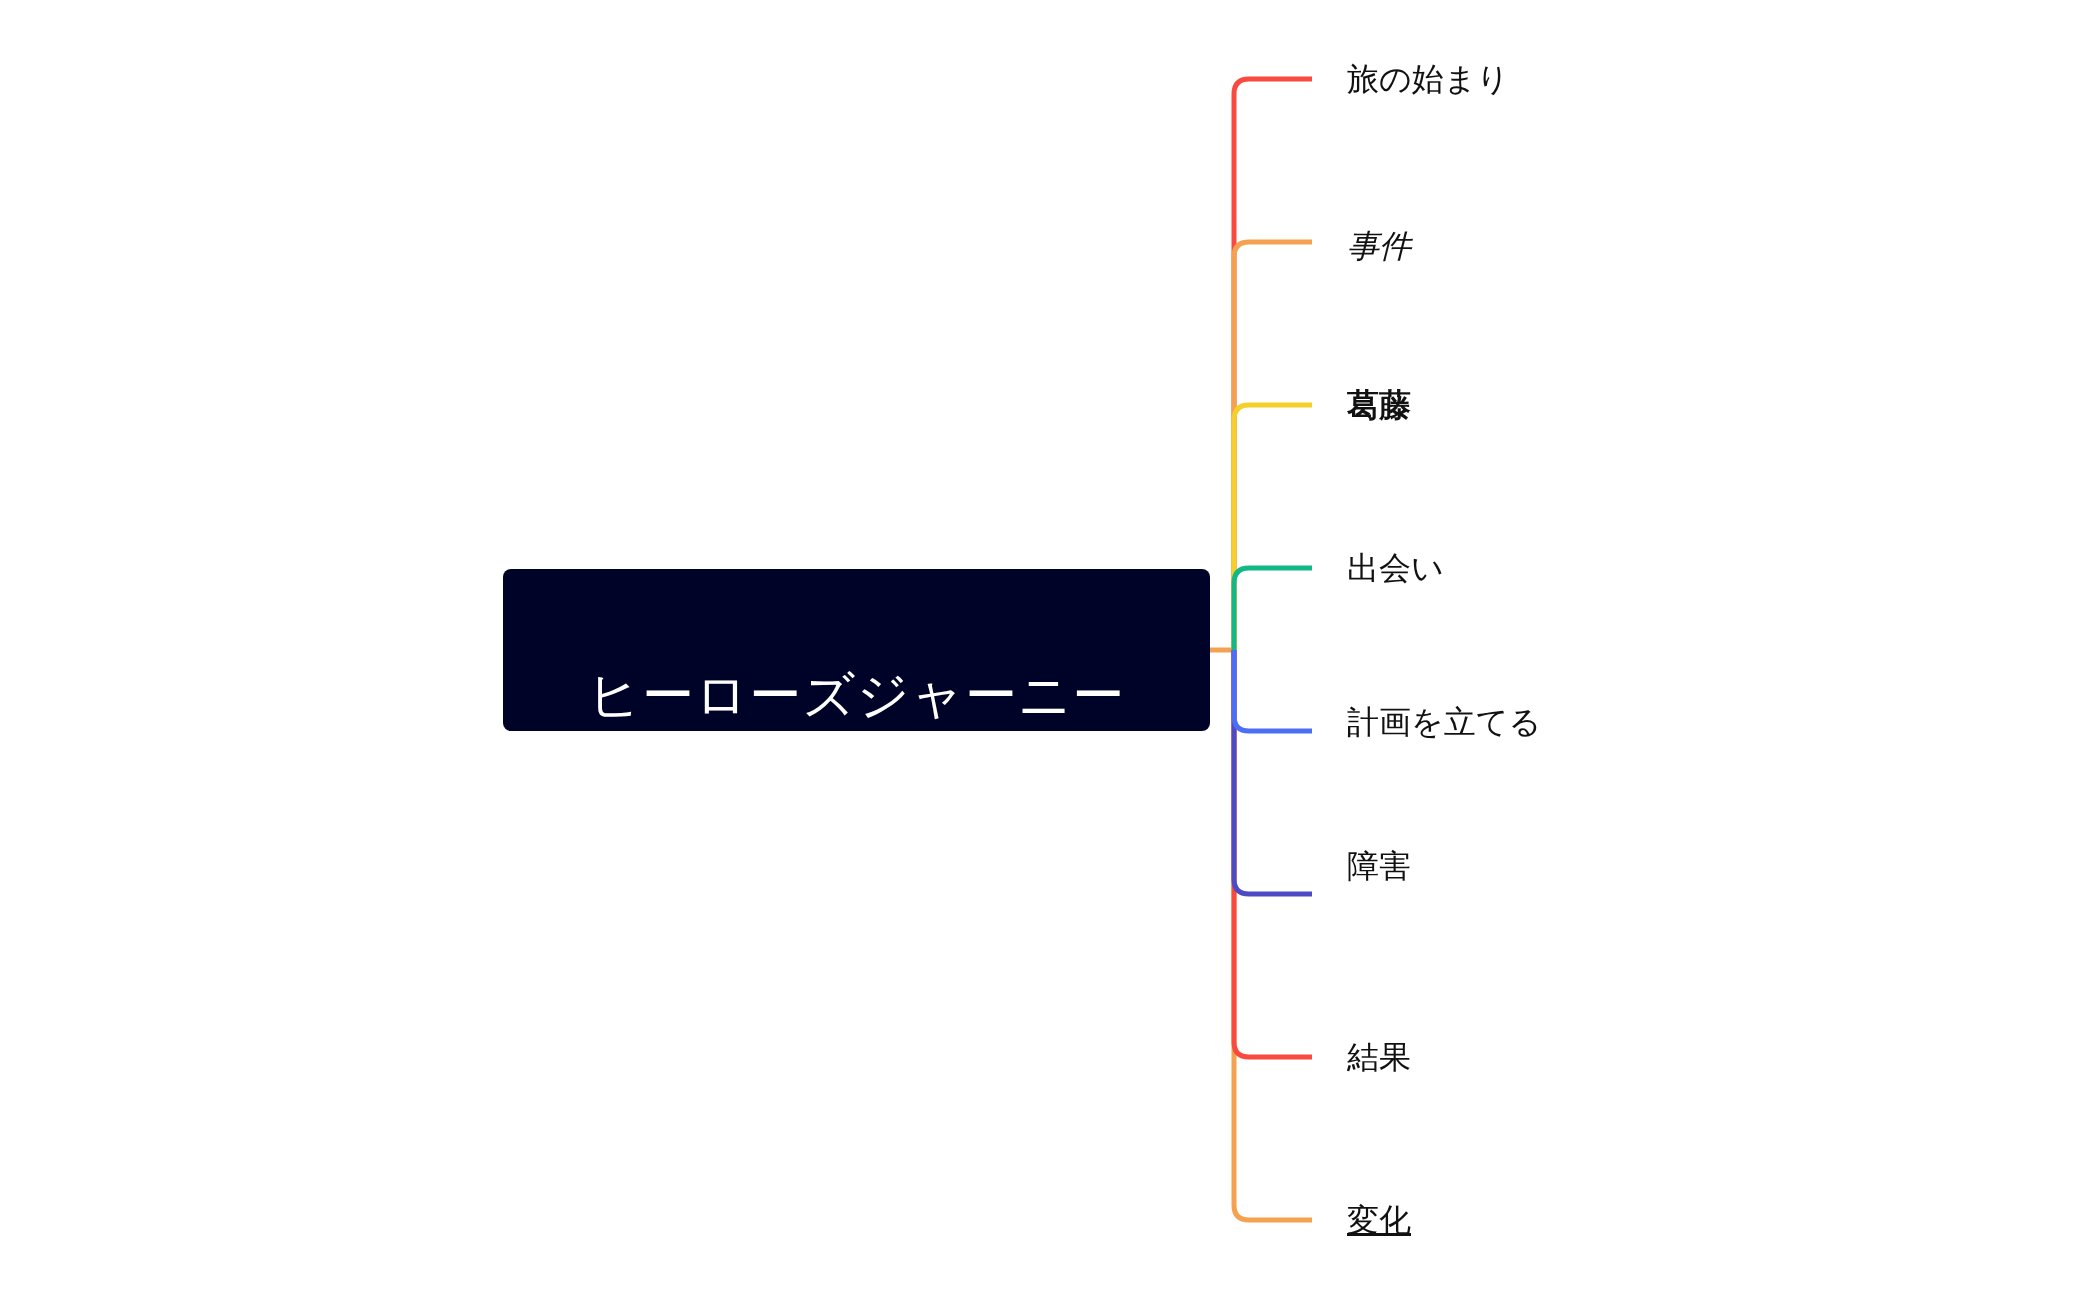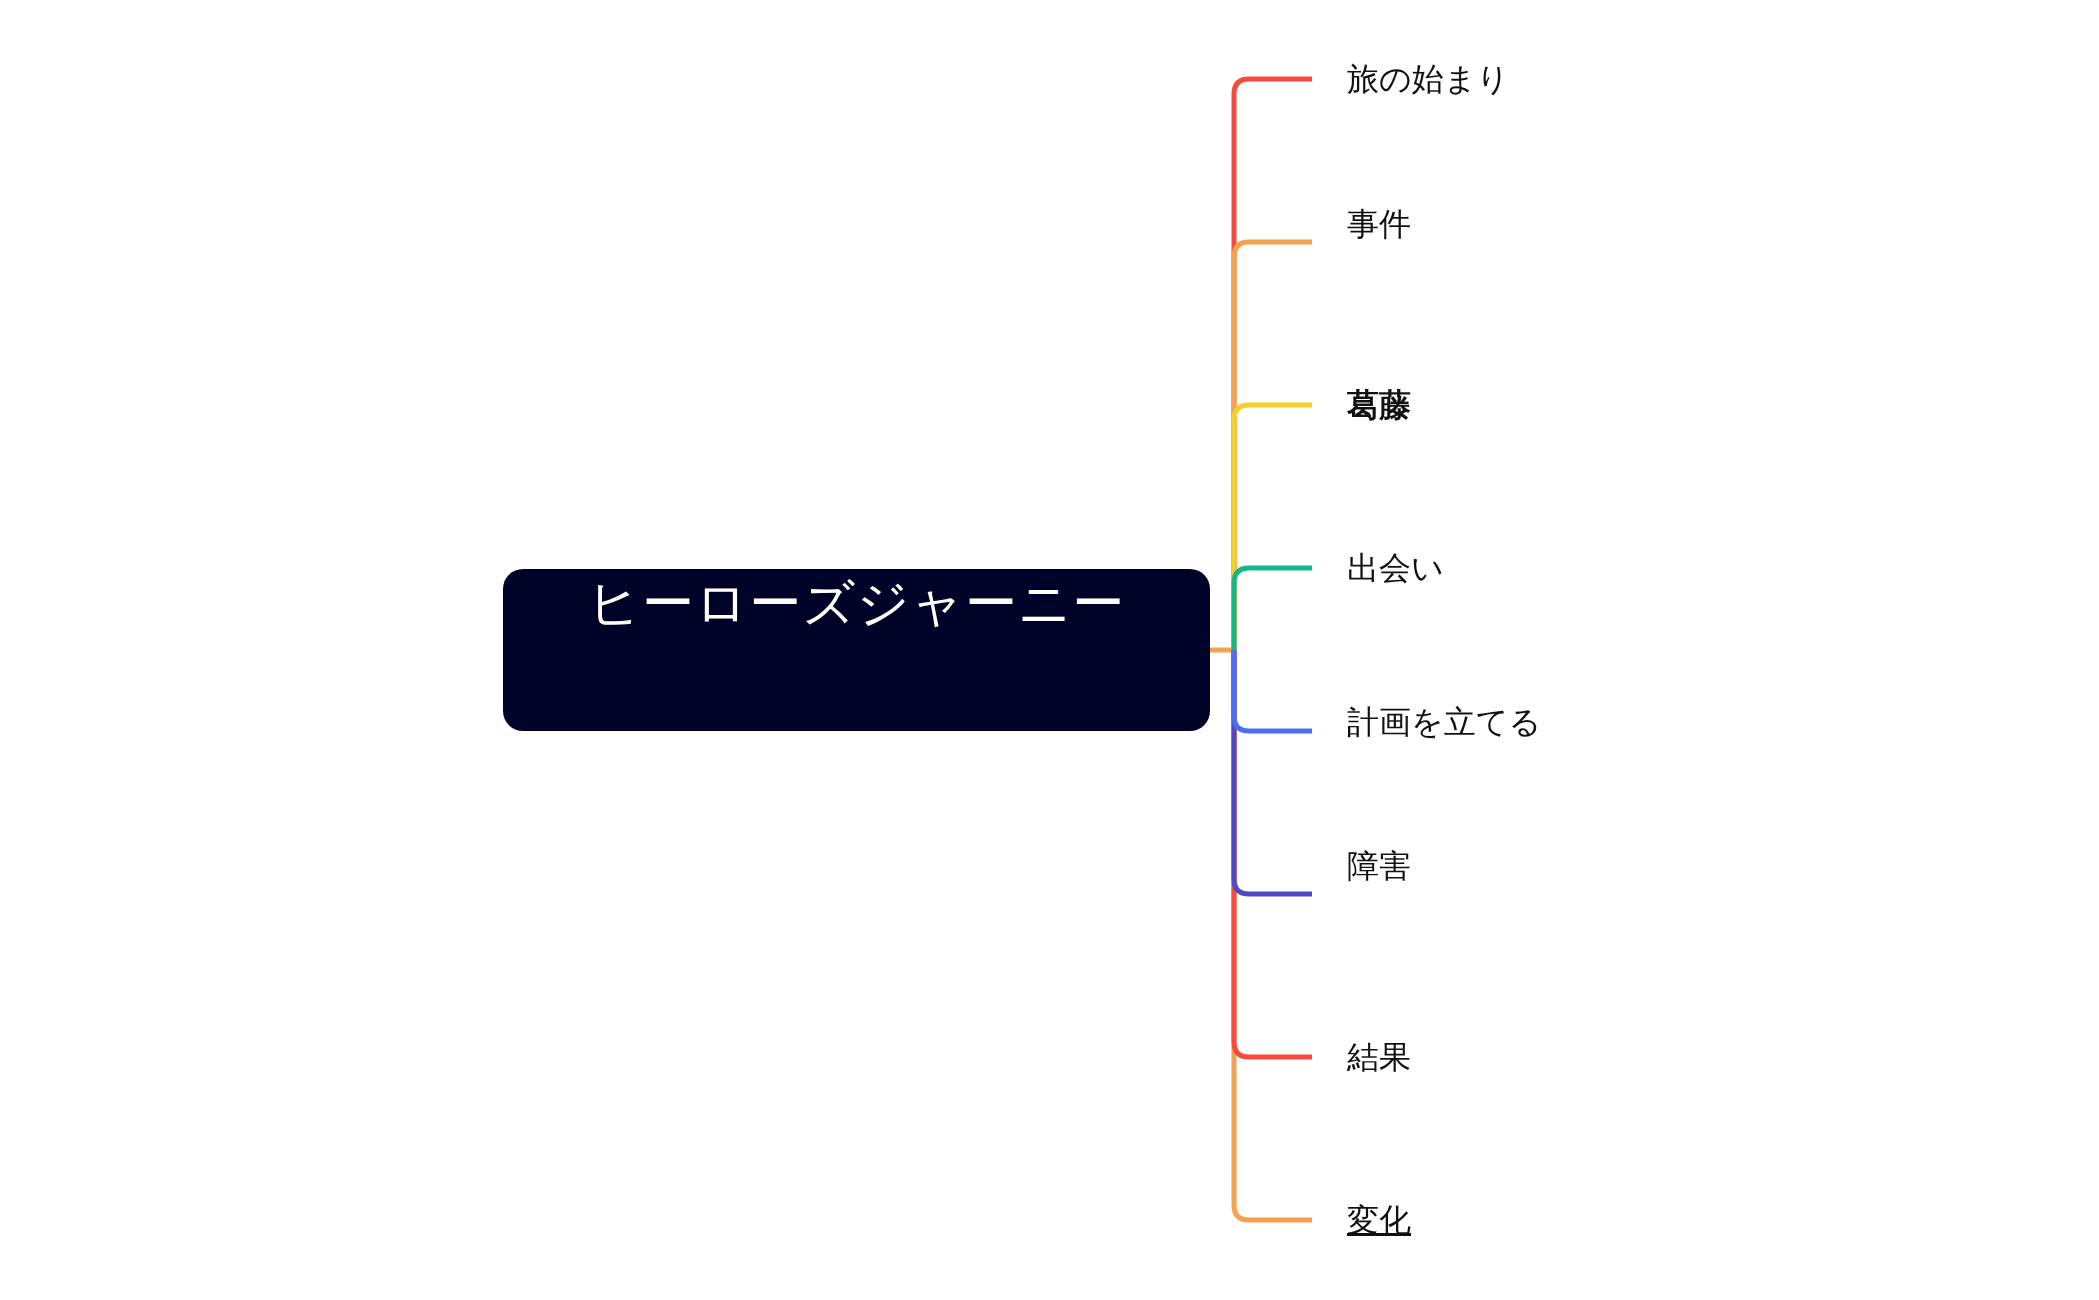--- a/index.html
+++ b/index.html
@@ -1,20 +1,20 @@
 <!DOCTYPE html>
 <html><head>
 <meta charset="utf-8">
 <style>
   html, body { margin:0; padding:0; background:#ffffff; }
   body { width:2099px; height:1300px; position:relative; overflow:hidden;
          font-family:"DejaVu Sans", "Liberation Sans", sans-serif; }
   #canvas { position:absolute; left:0; top:0; width:2099px; height:1300px; }
   .root-node { position:absolute; left:503px; top:569px; width:707px; height:162px;
-               background:#000328; border-radius:20px; display:flex; align-items:flex-start;
+               background:#000328; border-radius:8px; display:flex; align-items:flex-end;
                justify-content:center; box-sizing:border-box; }
   .root-label { color:#ffffff; font-size:52px; letter-spacing:1px; white-space:nowrap; }
   .child-label { position:absolute; left:1347px; font-size:32px; color:#111111;
                  white-space:nowrap; line-height:40px; transform:translateY(-50%); }
   svg.links { position:absolute; left:0; top:0; }
 </style>
 </head>
 <body>
 
 <div id="canvas">
@@ -28,20 +28,20 @@
       <path d="M 1234 650 L 1234 879 Q 1234 894 1249 894 L 1312 894" fill="none" stroke="#4C4BC4" stroke-width="5" stroke-linecap="butt"></path>
       <path d="M 1234 650 L 1234 583 Q 1234 568 1249 568 L 1312 568" fill="none" stroke="#12B886" stroke-width="5" stroke-linecap="butt"></path>
       <path d="M 1234 650 L 1234 716 Q 1234 731 1249 731 L 1312 731" fill="none" stroke="#4C6EF5" stroke-width="5" stroke-linecap="butt"></path>
     </svg>
 
   <div class="root-node">
     <span class="root-label">ヒーローズジャーニー</span>
   </div>
 
   <div class="child-label" style="top: 79px;">旅の始まり</div>
-  <div class="child-label" style="top: 224px;">事件</div>
+  <div class="child-label" style="top: 246px; font-style: italic;">事件</div>
   <div class="child-label" style="top: 405px; font-weight: bold;">葛藤</div>
   <div class="child-label" style="top: 568px;">出会い</div>
   <div class="child-label" style="top: 722px;">計画を立てる</div>
   <div class="child-label" style="top: 866px;">障害</div>
   <div class="child-label" style="top: 1057px;">結果</div>
   <div class="child-label" style="top: 1220px; text-decoration: underline;">変化</div>
 </div>
 
 </body></html>

